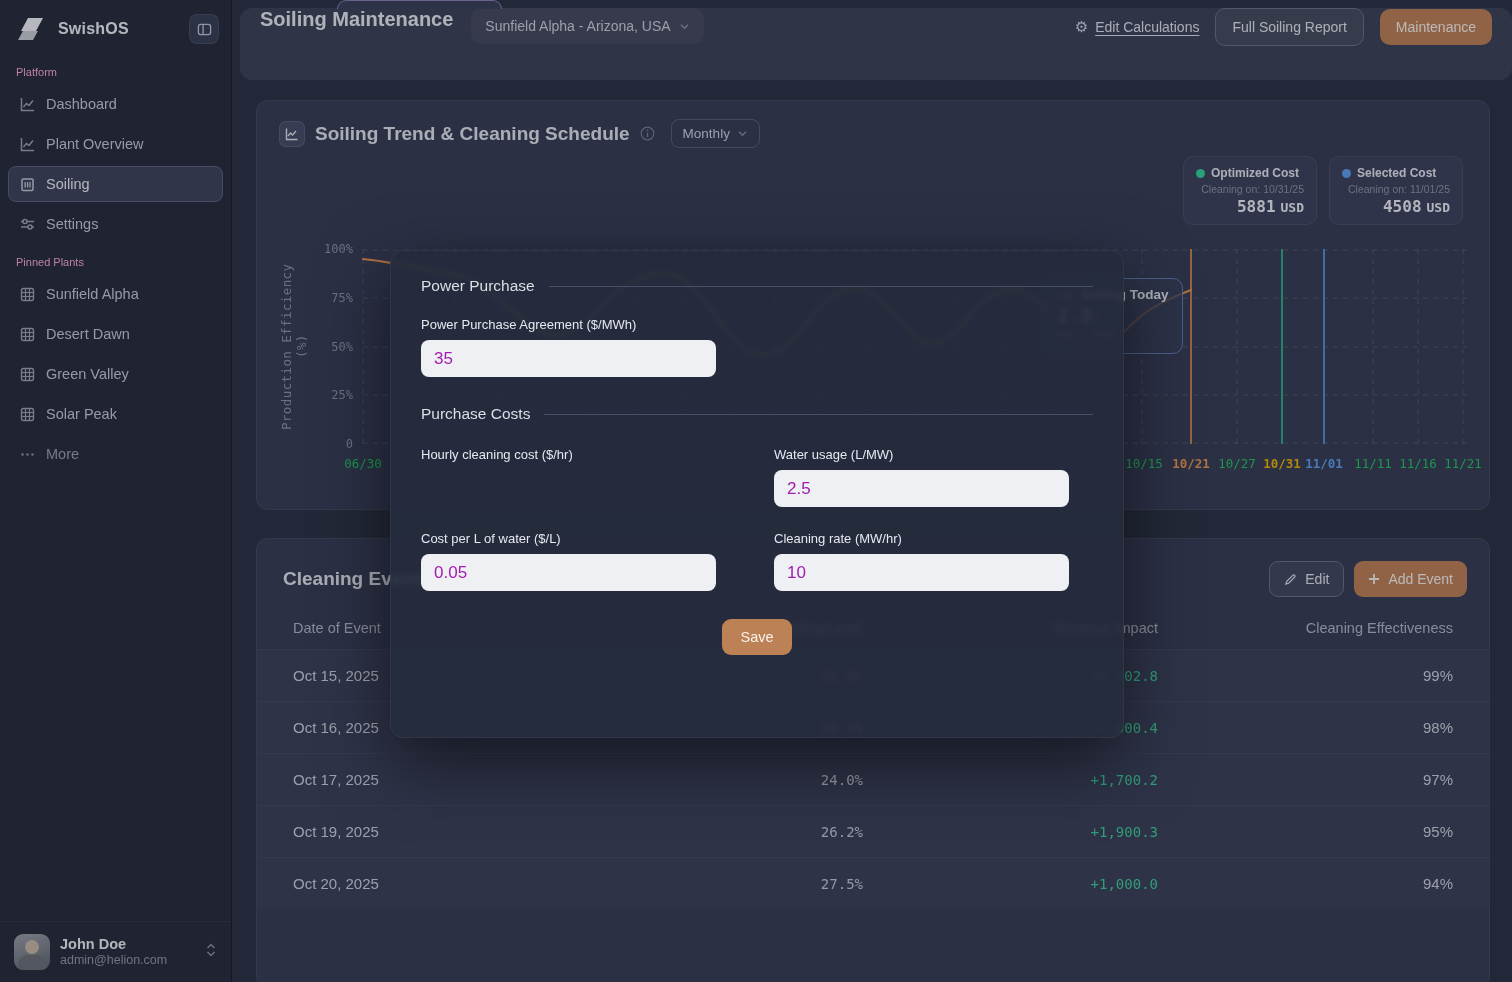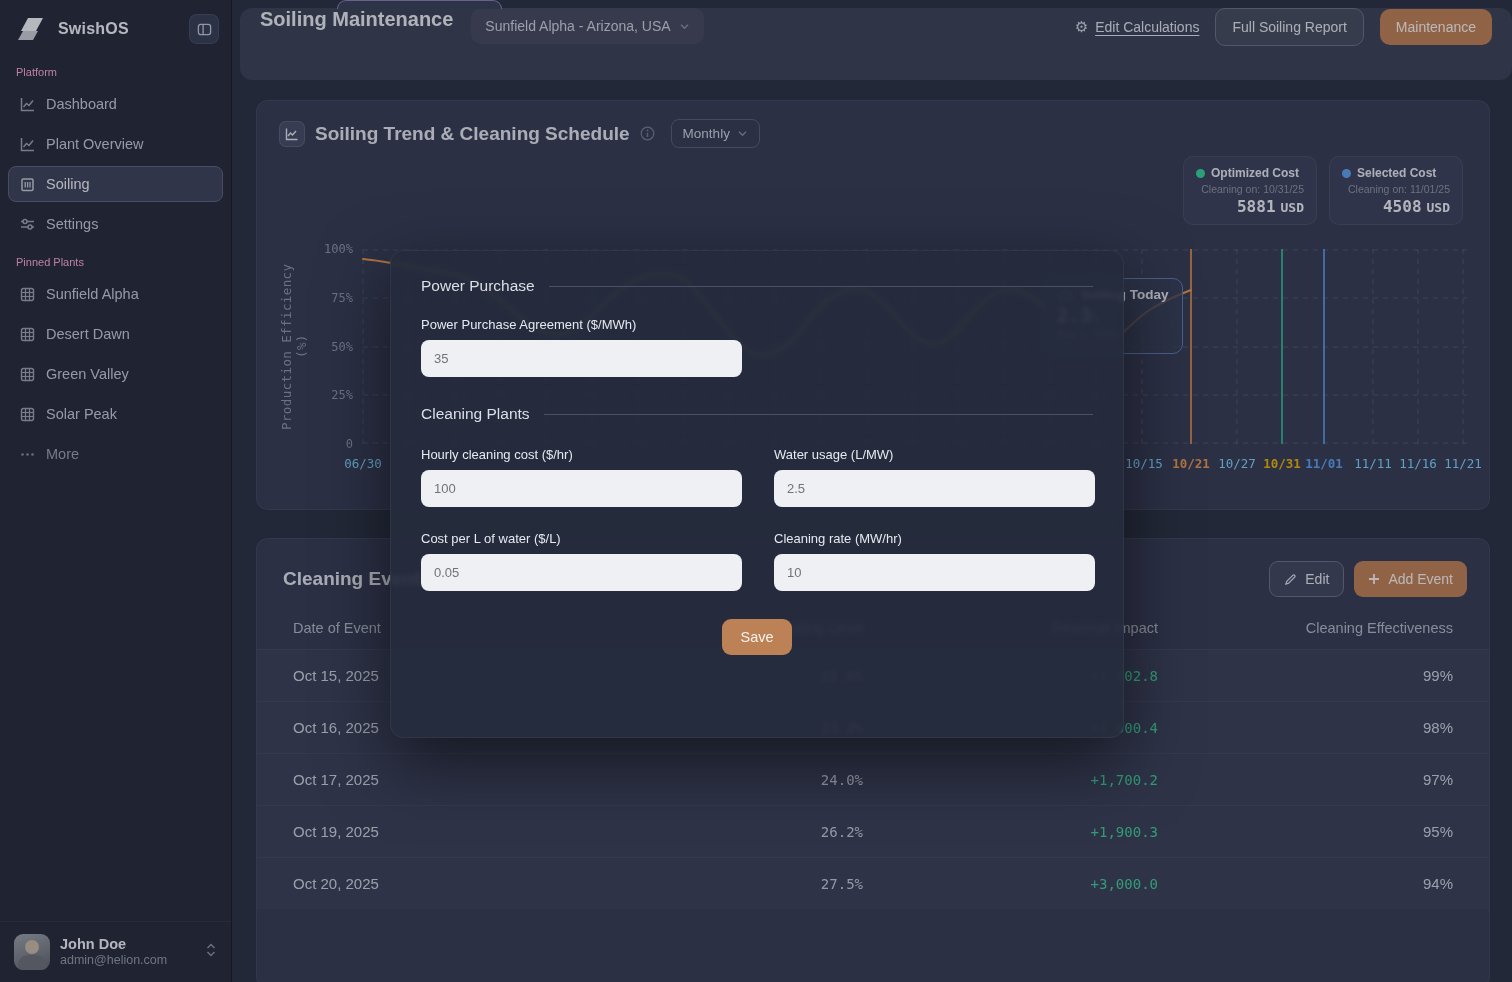--- a/index.html
+++ b/index.html
@@ -113,21 +113,21 @@
     font-size:12.5px; color:#8d93a5; text-align:center; letter-spacing:.4px;
   }
   .yticks { position:absolute; left:58px; top:148px; width:38px; height:195px; }
   .yticks span {
     position:absolute; right:0; transform:translateY(-50%);
     font-size:12px; color:#8d93a5;
   }
   .plot { position:absolute; left:99px; top:148px; width:1111px; height:195px; }
   .xticks { position:absolute; left:99px; top:355px; width:1111px; height:16px; }
   .xticks span {
-    position:absolute; transform:translateX(-50%); font-size:12.5px; color:#7dd3fc; white-space:nowrap;
+    position:absolute; transform:translateX(-50%); font-size:12.5px; color:#22c55e; white-space:nowrap;
   }
   .xticks .t-orange { color:#e8964f; font-weight:bold; }
   .xticks .t-green  { color:#eab308; font-weight:bold; }
   .xticks .t-blue   { color:#5ea0ef; font-weight:bold; }
   .xaxis-title {
     position:absolute; left:99px; width:1111px; top:381px; text-align:center;
     font-size:12.5px; color:#81879a;
   }
   .soiling-tip {
     position:absolute; left:787px; top:177px; width:139px; height:76px;
@@ -171,22 +171,22 @@
     position:fixed; left:390px; top:250px; width:734px; height:488px; z-index:50;
     background:rgba(37,43,60,0.9); border:1px solid rgba(255,255,255,0.05);
     border-radius:14px; box-shadow:0 24px 70px rgba(0,0,0,0.55);
     padding:26px 30px; backdrop-filter:blur(2px);
   }
   .m-sec { display:flex; align-items:center; gap:14px; }
   .m-sec-title { font-size:15.5px; color:#dcdfe7; white-space:nowrap; }
   .m-sec-line { flex:1; height:1px; background:#4a5068; }
   .m-label { font-size:13px; color:#e6e9f0; margin:22px 0 8px; }
   .m-input {
-    width:321px; height:37px; background:#eef0f3; border:none; border-radius:8px;
-    padding:0 13px; font-size:13px; color:#737373; font-family:"Liberation Sans", sans-serif;
+    width:295px; height:37px; background:#eef0f3; border:none; border-radius:8px;
+    padding:0 13px; font-size:17px; color:#a21caf; font-family:"Liberation Sans", sans-serif;
     display:block;
   }
   .m-grid { display:grid; grid-template-columns:321px 321px; column-gap:32px; }
   .m-grid .m-label { margin-top:24px; }
   .save-wrap { display:flex; justify-content:center; margin-top:28px; }
   .btn-save { padding:10px 18px; border-radius:9px; font-size:14.5px; }
 
   
   svg.ic-s { display:block; }
   .chev { width:11px; height:11px; opacity:.7; }
@@ -535,48 +535,47 @@
       </div>
       <div class="tbl-row">
         <span class="c1">Oct 19, 2025</span>
         <span class="c soil mono">26.2%</span>
         <span class="c rev mono">+1,900.3</span>
         <span class="c">95%</span>
       </div>
       <div class="tbl-row">
         <span class="c1">Oct 20, 2025</span>
         <span class="c soil mono">27.5%</span>
-        <span class="c rev mono">+3,000.0</span>
+        <span class="c rev mono">+1,000.0</span>
         <span class="c">94%</span>
       </div>
     </div>
   </section>
 </div>
 
 <div class="backdrop"></div>
 <div class="top-tab"></div>
 
 <div class="modal">
   <div class="m-sec">
     <span class="m-sec-title">Power Purchase</span>
     <span class="m-sec-line"></span>
   </div>
 
   <div class="m-label">Power Purchase Agreement ($/MWh)</div>
   <input class="m-input" value="35" style="">
 
   <div class="m-sec" style="margin-top:28px;">
-    <span class="m-sec-title">Cleaning Plants</span>
+    <span class="m-sec-title">Purchase Costs</span>
     <span class="m-sec-line"></span>
   </div>
 
   <div class="m-grid">
     <div>
       <div class="m-label">Hourly cleaning cost ($/hr)</div>
-      <input class="m-input" value="100" style="">
     </div>
     <div>
       <div class="m-label">Water usage (L/MW)</div>
       <input class="m-input" value="2.5" style="">
     </div>
     <div>
       <div class="m-label">Cost per L of water ($/L)</div>
       <input class="m-input" value="0.05" style="">
     </div>
     <div>

